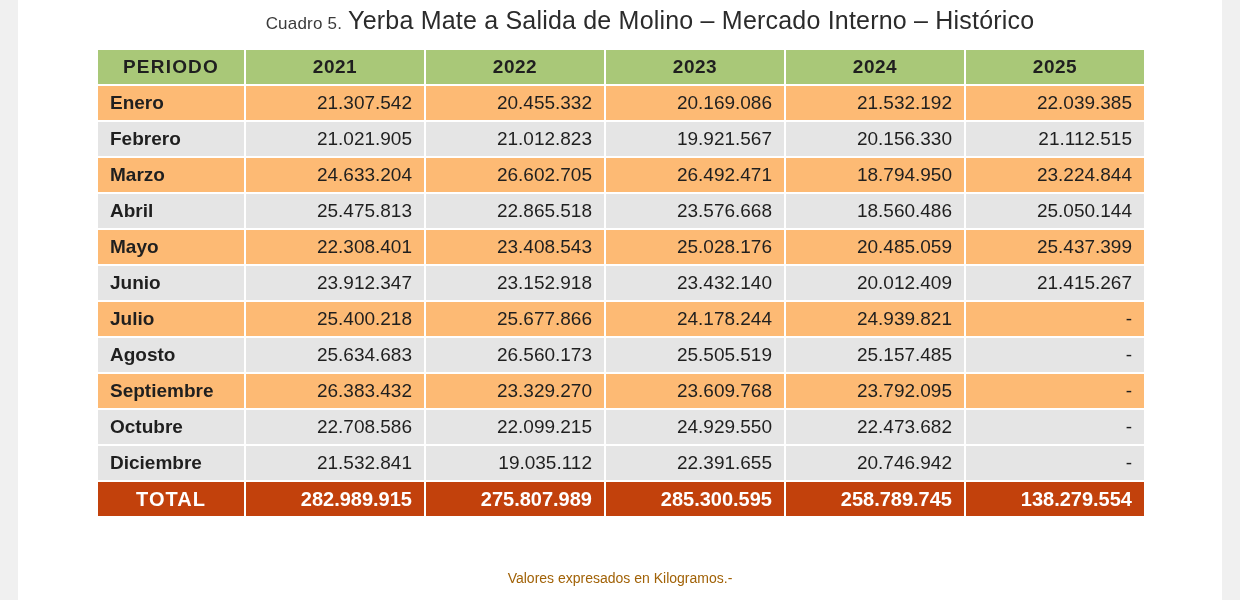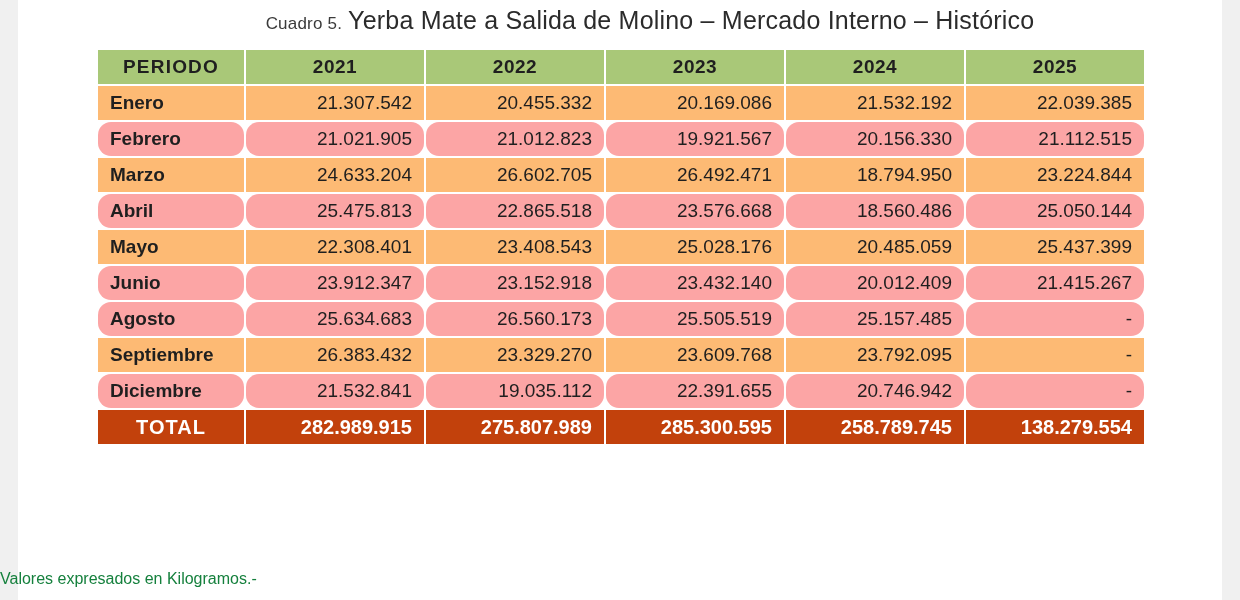--- a/index.html
+++ b/index.html
@@ -87,40 +87,41 @@
   tbody td.month {
     font-weight: bold;
     text-align: left;
     font-size: 19px;
   }
   tbody td.num {
     text-align: right;
     font-variant-numeric: tabular-nums;
   }
   tbody tr.odd td { background: #fdba74; }
-  tbody tr.even td { background: #fca5a5; border-radius: 13px; }
+  tbody tr.even td { background: #e5e5e5; }
 
   tbody tr.total td {
     background: #c2410c;
     color: #ffffff;
     font-weight: bold;
     font-size: 20px;
   }
   tbody tr.total td.month {
     text-align: center;
     letter-spacing: 1px;
   }
 
   .footnote {
     position: absolute;
     top: 570px;
     left: 0;
     width: 1240px;
-    font-size: 16px;
-    color: #15803d;
+    text-align: center;
+    font-size: 14px;
+    color: #a16207;
   }
 </style>
 </head>
 <body>
 
 <div class="sheet">
 
   <div class="gutter-left"></div>
   <div class="gutter-right"></div>
 
@@ -189,34 +190,50 @@
         <td class="num">25.437.399</td>
       </tr>
       <tr class="even">
         <td class="month">Junio</td>
         <td class="num">23.912.347</td>
         <td class="num">23.152.918</td>
         <td class="num">23.432.140</td>
         <td class="num">20.012.409</td>
         <td class="num">21.415.267</td>
       </tr>
+      <tr class="odd">
+        <td class="month">Julio</td>
+        <td class="num">25.400.218</td>
+        <td class="num">25.677.866</td>
+        <td class="num">24.178.244</td>
+        <td class="num">24.939.821</td>
+        <td class="num">-</td>
+      </tr>
       <tr class="even">
         <td class="month">Agosto</td>
         <td class="num">25.634.683</td>
         <td class="num">26.560.173</td>
         <td class="num">25.505.519</td>
         <td class="num">25.157.485</td>
         <td class="num">-</td>
       </tr>
       <tr class="odd">
         <td class="month">Septiembre</td>
         <td class="num">26.383.432</td>
         <td class="num">23.329.270</td>
         <td class="num">23.609.768</td>
         <td class="num">23.792.095</td>
+        <td class="num">-</td>
+      </tr>
+      <tr class="even">
+        <td class="month">Octubre</td>
+        <td class="num">22.708.586</td>
+        <td class="num">22.099.215</td>
+        <td class="num">24.929.550</td>
+        <td class="num">22.473.682</td>
         <td class="num">-</td>
       </tr>
       <tr class="even">
         <td class="month">Diciembre</td>
         <td class="num">21.532.841</td>
         <td class="num">19.035.112</td>
         <td class="num">22.391.655</td>
         <td class="num">20.746.942</td>
         <td class="num">-</td>
       </tr>

